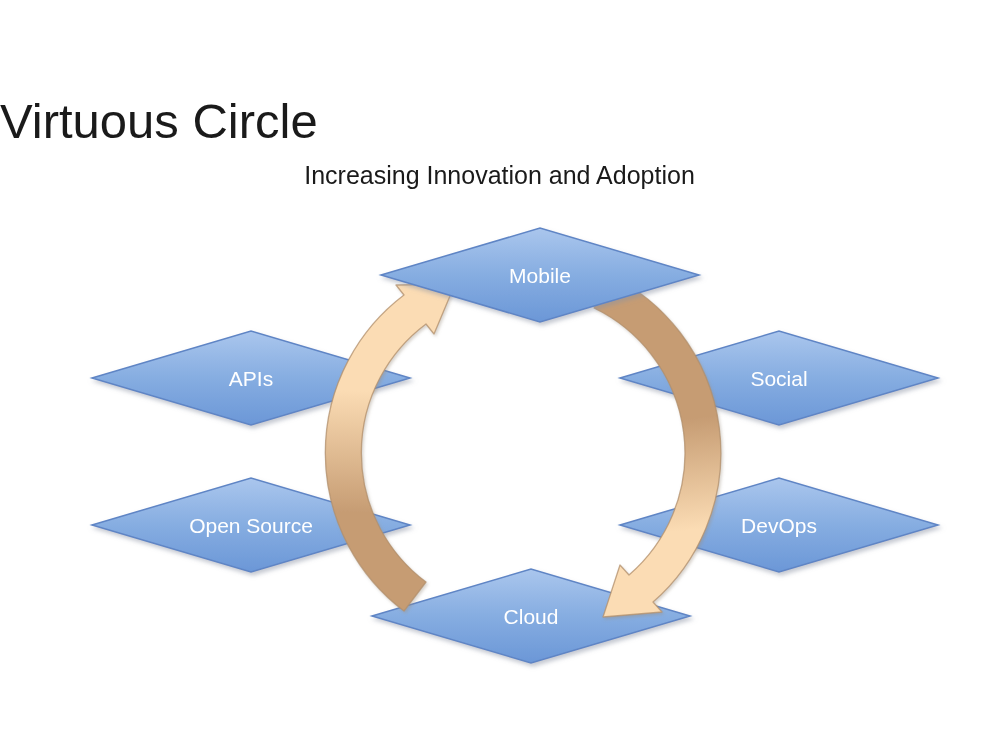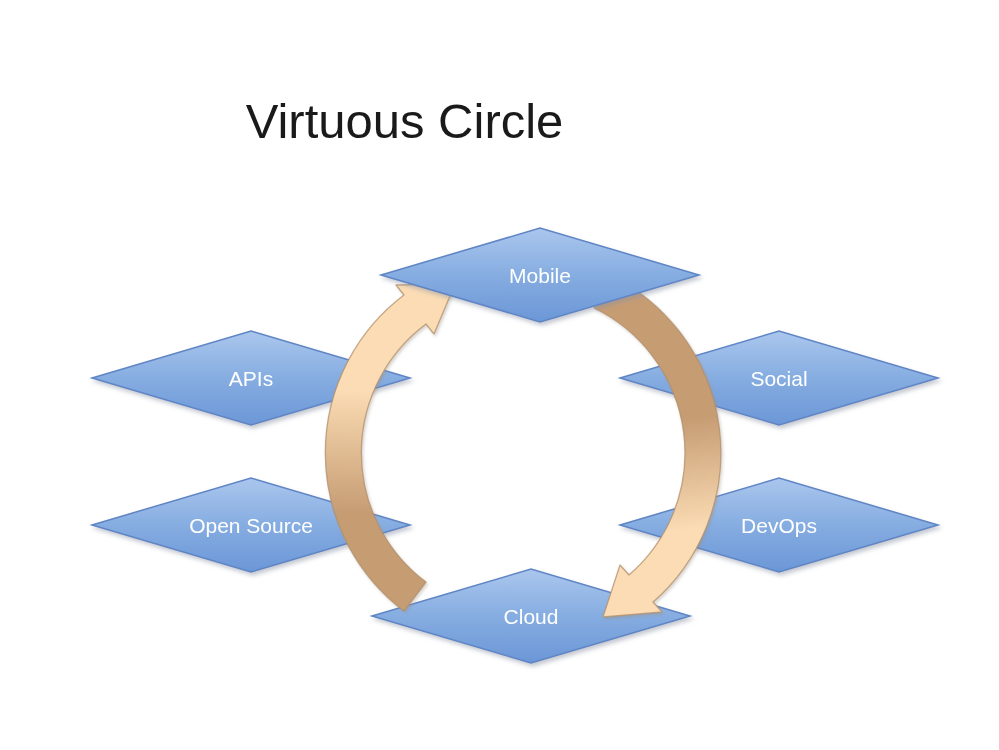--- a/index.html
+++ b/index.html
@@ -2,40 +2,41 @@
 <html style="--diamond_top: #AAC6ED; --diamond_mid: #86ADE1; --diamond_bottom: #6B97D7; --diamond_stroke: #5F85C5; --arrow_dark: #C69C73; --arrow_light: #FBDCB4; --arrow_stroke: #B28F6B; --label_text: #FFFFFF; --title_text: #1A1A1A;"><head>
 <meta charset="utf-8">
 <style>
   html,body{margin:0;padding:0;}
   body{
     width:999px;height:750px;background:#ffffff;overflow:hidden;position:relative;
     font-family:"Liberation Sans", sans-serif;
   }
   .slide{position:absolute;inset:0;width:999px;height:750px;background:#fff;}
   .title{
-    position:absolute;top:94px;left:0;width:809px;text-align:center;
+    position:absolute;top:94px;left:0;width:809px;
     font-size:49px;line-height:1.12;color:var(--title_text,#1a1a1a);
     font-weight:400;letter-spacing:0px;white-space:nowrap;
   }
   .subtitle{
     position:absolute;top:161px;left:0;width:999px;text-align:center;
     font-size:25px;color:var(--title_text,#1a1a1a);font-weight:400;white-space:nowrap;
   }
   svg.diagram{position:absolute;left:0;top:0;}
   .node-label{
     font-family:"Liberation Sans", sans-serif;
     font-size:21px;fill:var(--label_text,#ffffff);
   }
 </style>
 </head>
 <body>
 
 <div class="slide">
 
   <div class="title">Virtuous Circle</div>
+  <div class="subtitle">Increasing Innovation and Adoption</div>
 
   <svg class="diagram" width="999" height="750" viewBox="0 0 999 750">
     <defs>
       <linearGradient id="diamondGrad" x1="0" y1="0" x2="0" y2="1">
         <stop offset="0" style="stop-color:var(--diamond_top,#AAC6ED)"></stop>
         <stop offset="0.5" style="stop-color:var(--diamond_mid,#86ADE1)"></stop>
         <stop offset="1" style="stop-color:var(--diamond_bottom,#6B97D7)"></stop>
       </linearGradient>
       <linearGradient id="arrowGradLeft" gradientUnits="userSpaceOnUse" x1="412" y1="600" x2="415" y2="310">
         <stop offset="0" style="stop-color:var(--arrow_dark,#C69C73)"></stop>

